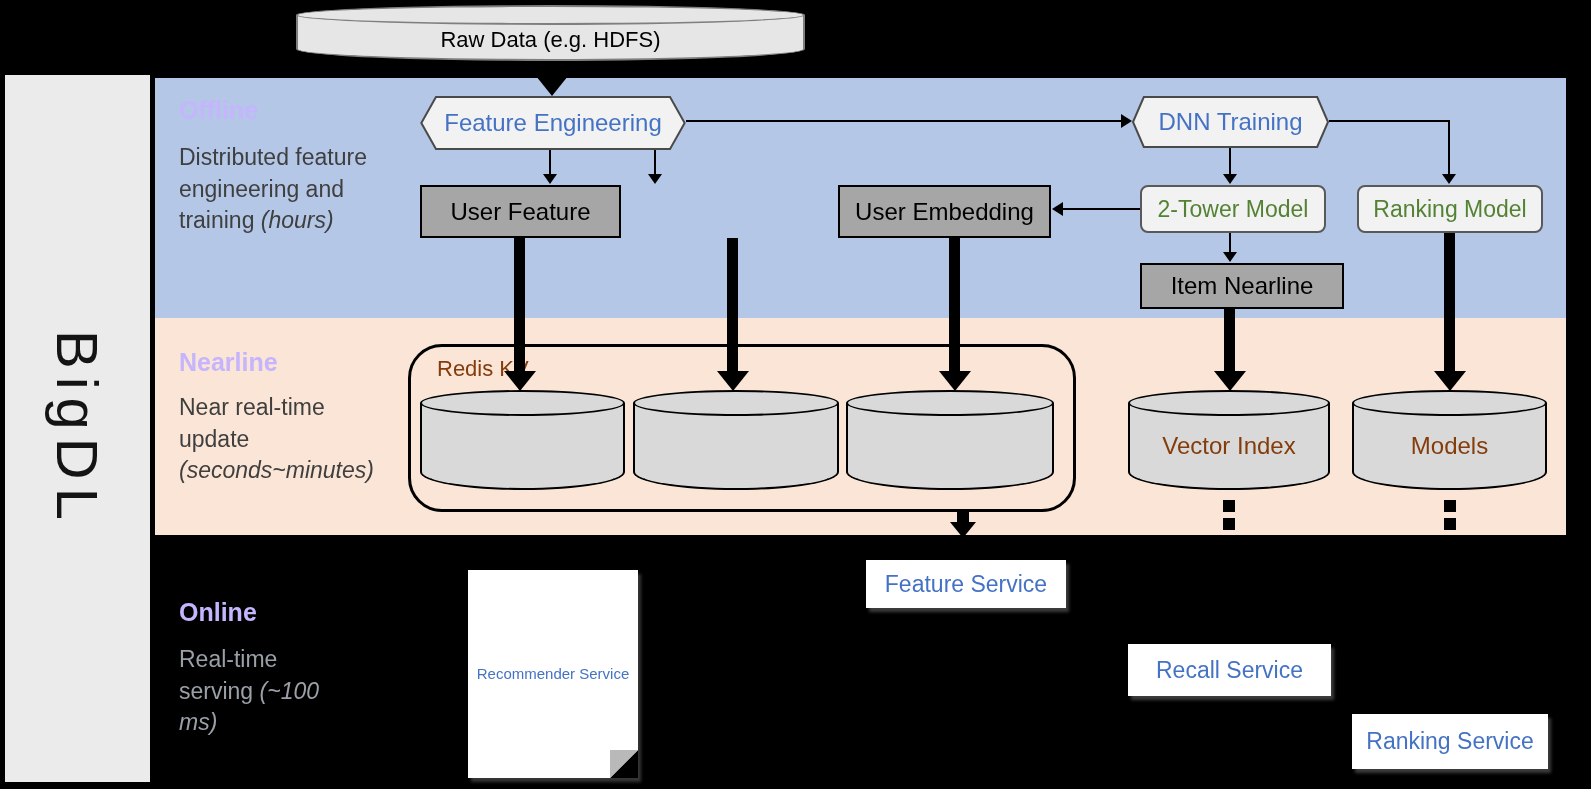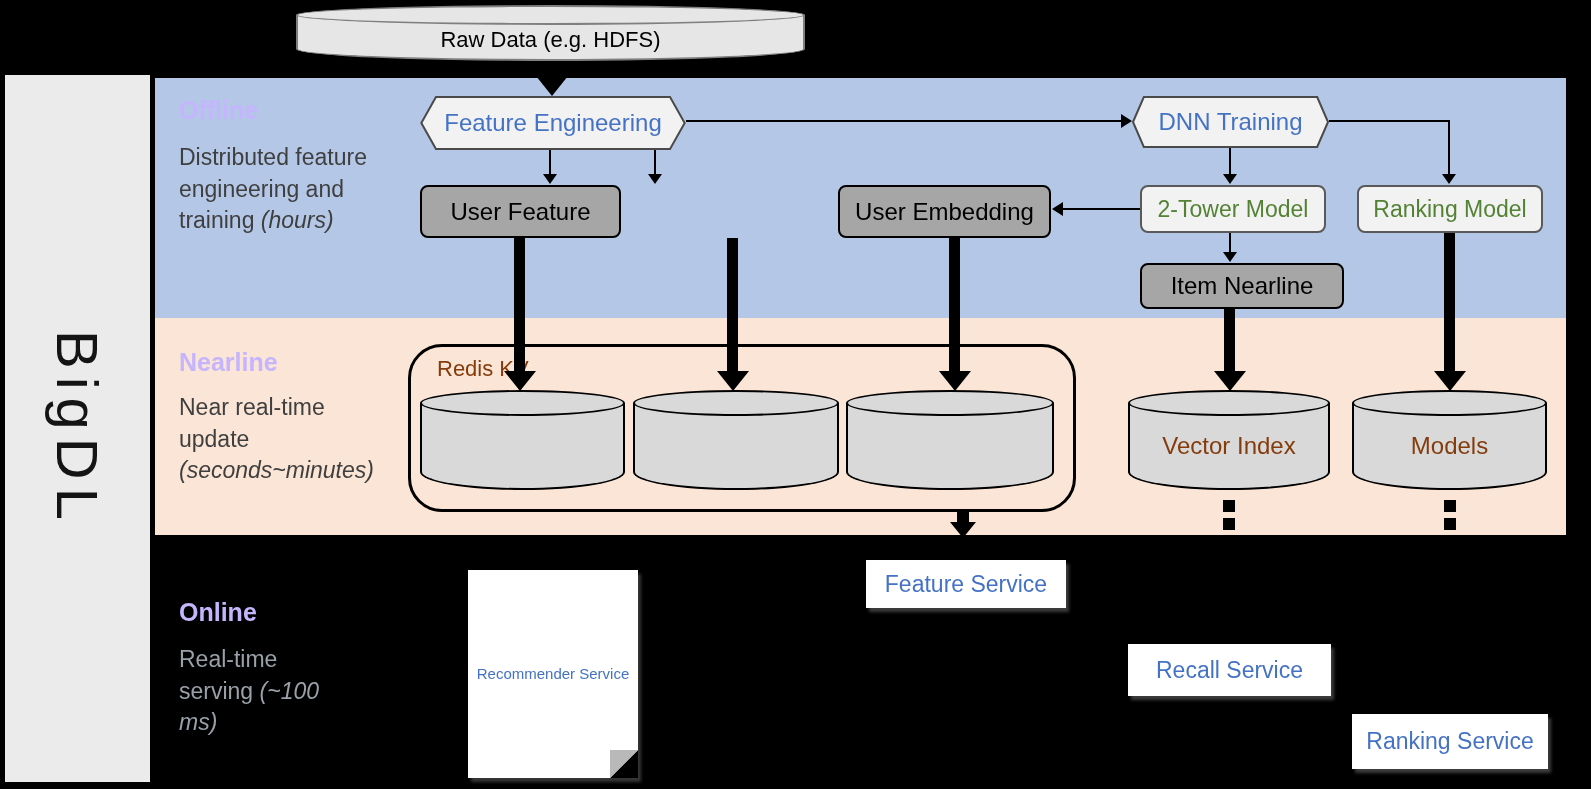--- a/index.html
+++ b/index.html
@@ -45,21 +45,21 @@
 
   
   .hex{z-index:3;}
   .hex-svg{position:absolute;inset:0;width:100%;height:100%;display:block;}
   .hex-label{position:absolute;inset:0;display:flex;align-items:center;justify-content:center;
              font-size:24px;color:#4472c4;z-index:2;}
   .hex-fe{left:420px;top:96px;width:266px;height:54px;}
   .hex-dnn{left:1132px;top:96px;width:197px;height:52px;}
 
   
-  .box{display:flex;align-items:center;justify-content:center;z-index:3;border-radius:8px;}
+  .box{display:flex;align-items:center;justify-content:center;z-index:3;}
   .box-dark{background:#a6a6a6;border:2px solid #000;font-size:24px;color:#000;}
   .box-light{background:#f2f2f2;border:2px solid #595959;border-radius:8px;
              font-size:23px;color:#548235;}
   .box-uf{left:420px;top:185px;width:201px;height:53px;}
   .box-if{left:628px;top:185px;width:203px;height:53px;}
   .box-ue{left:838px;top:185px;width:213px;height:53px;}
   .box-tt{left:1140px;top:185px;width:186px;height:48px;}
   .box-rm{left:1357px;top:185px;width:186px;height:48px;}
   .box-ie{left:1140px;top:263px;width:204px;height:46px;}
 

